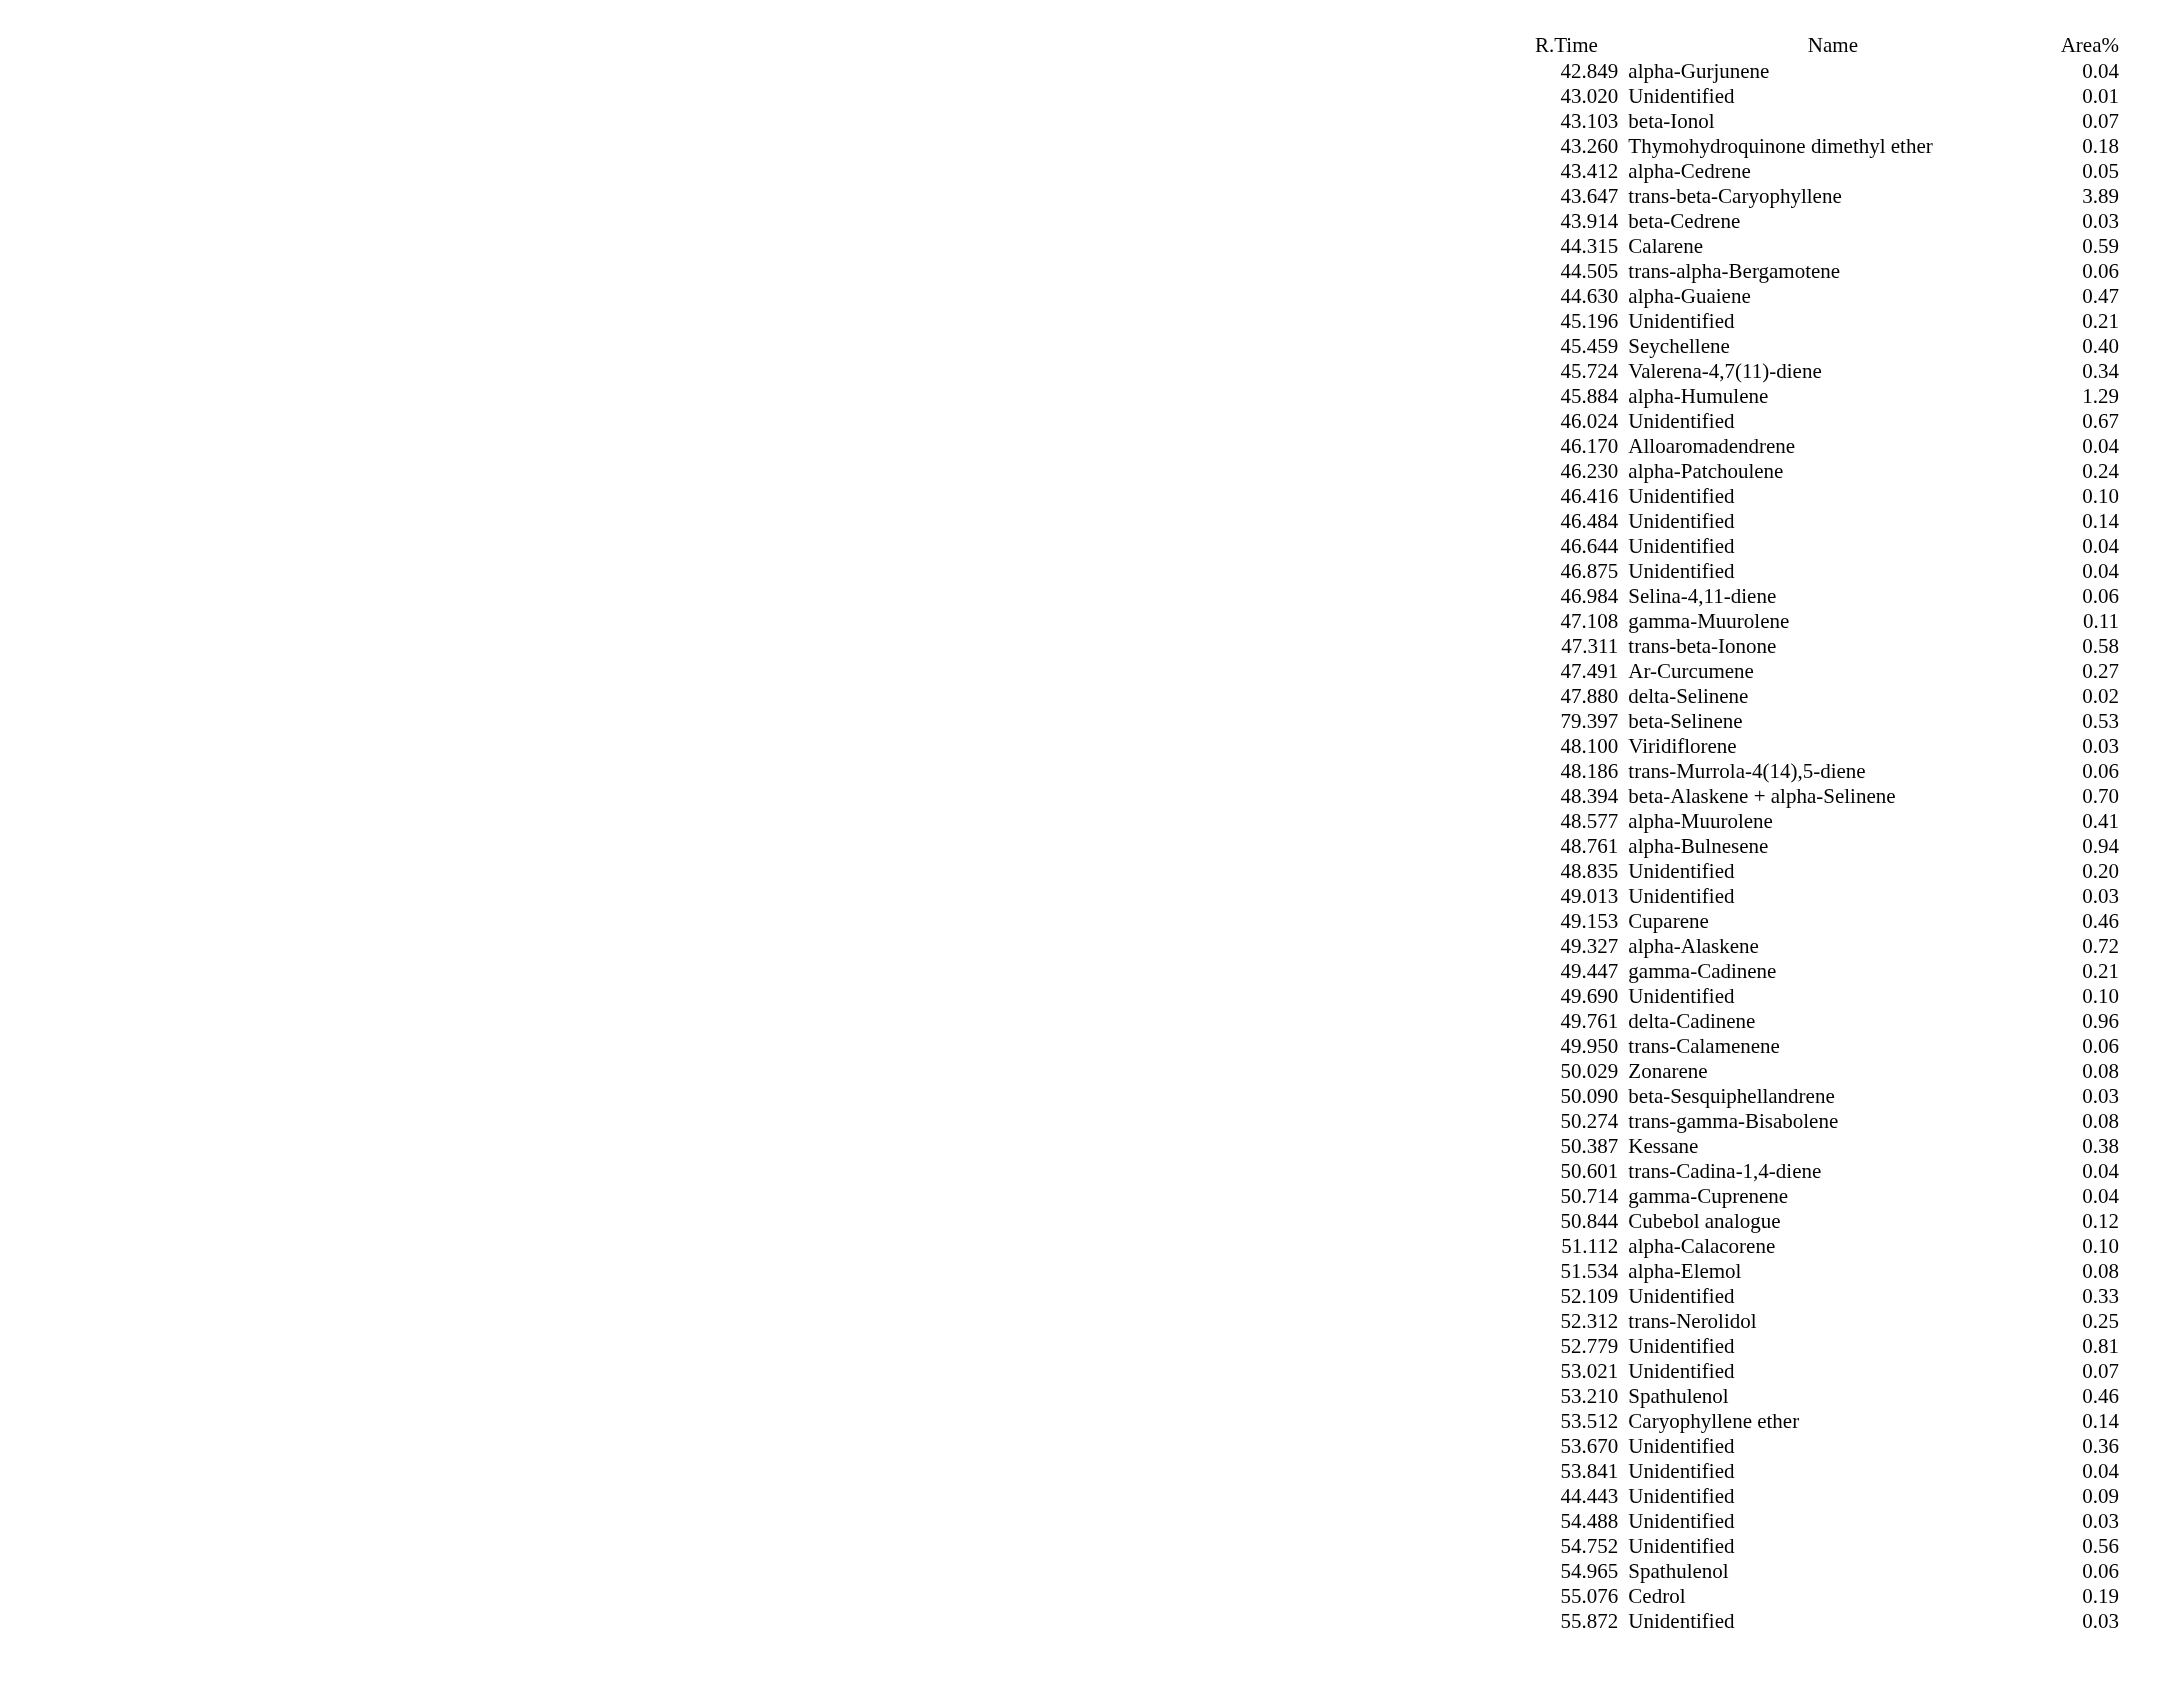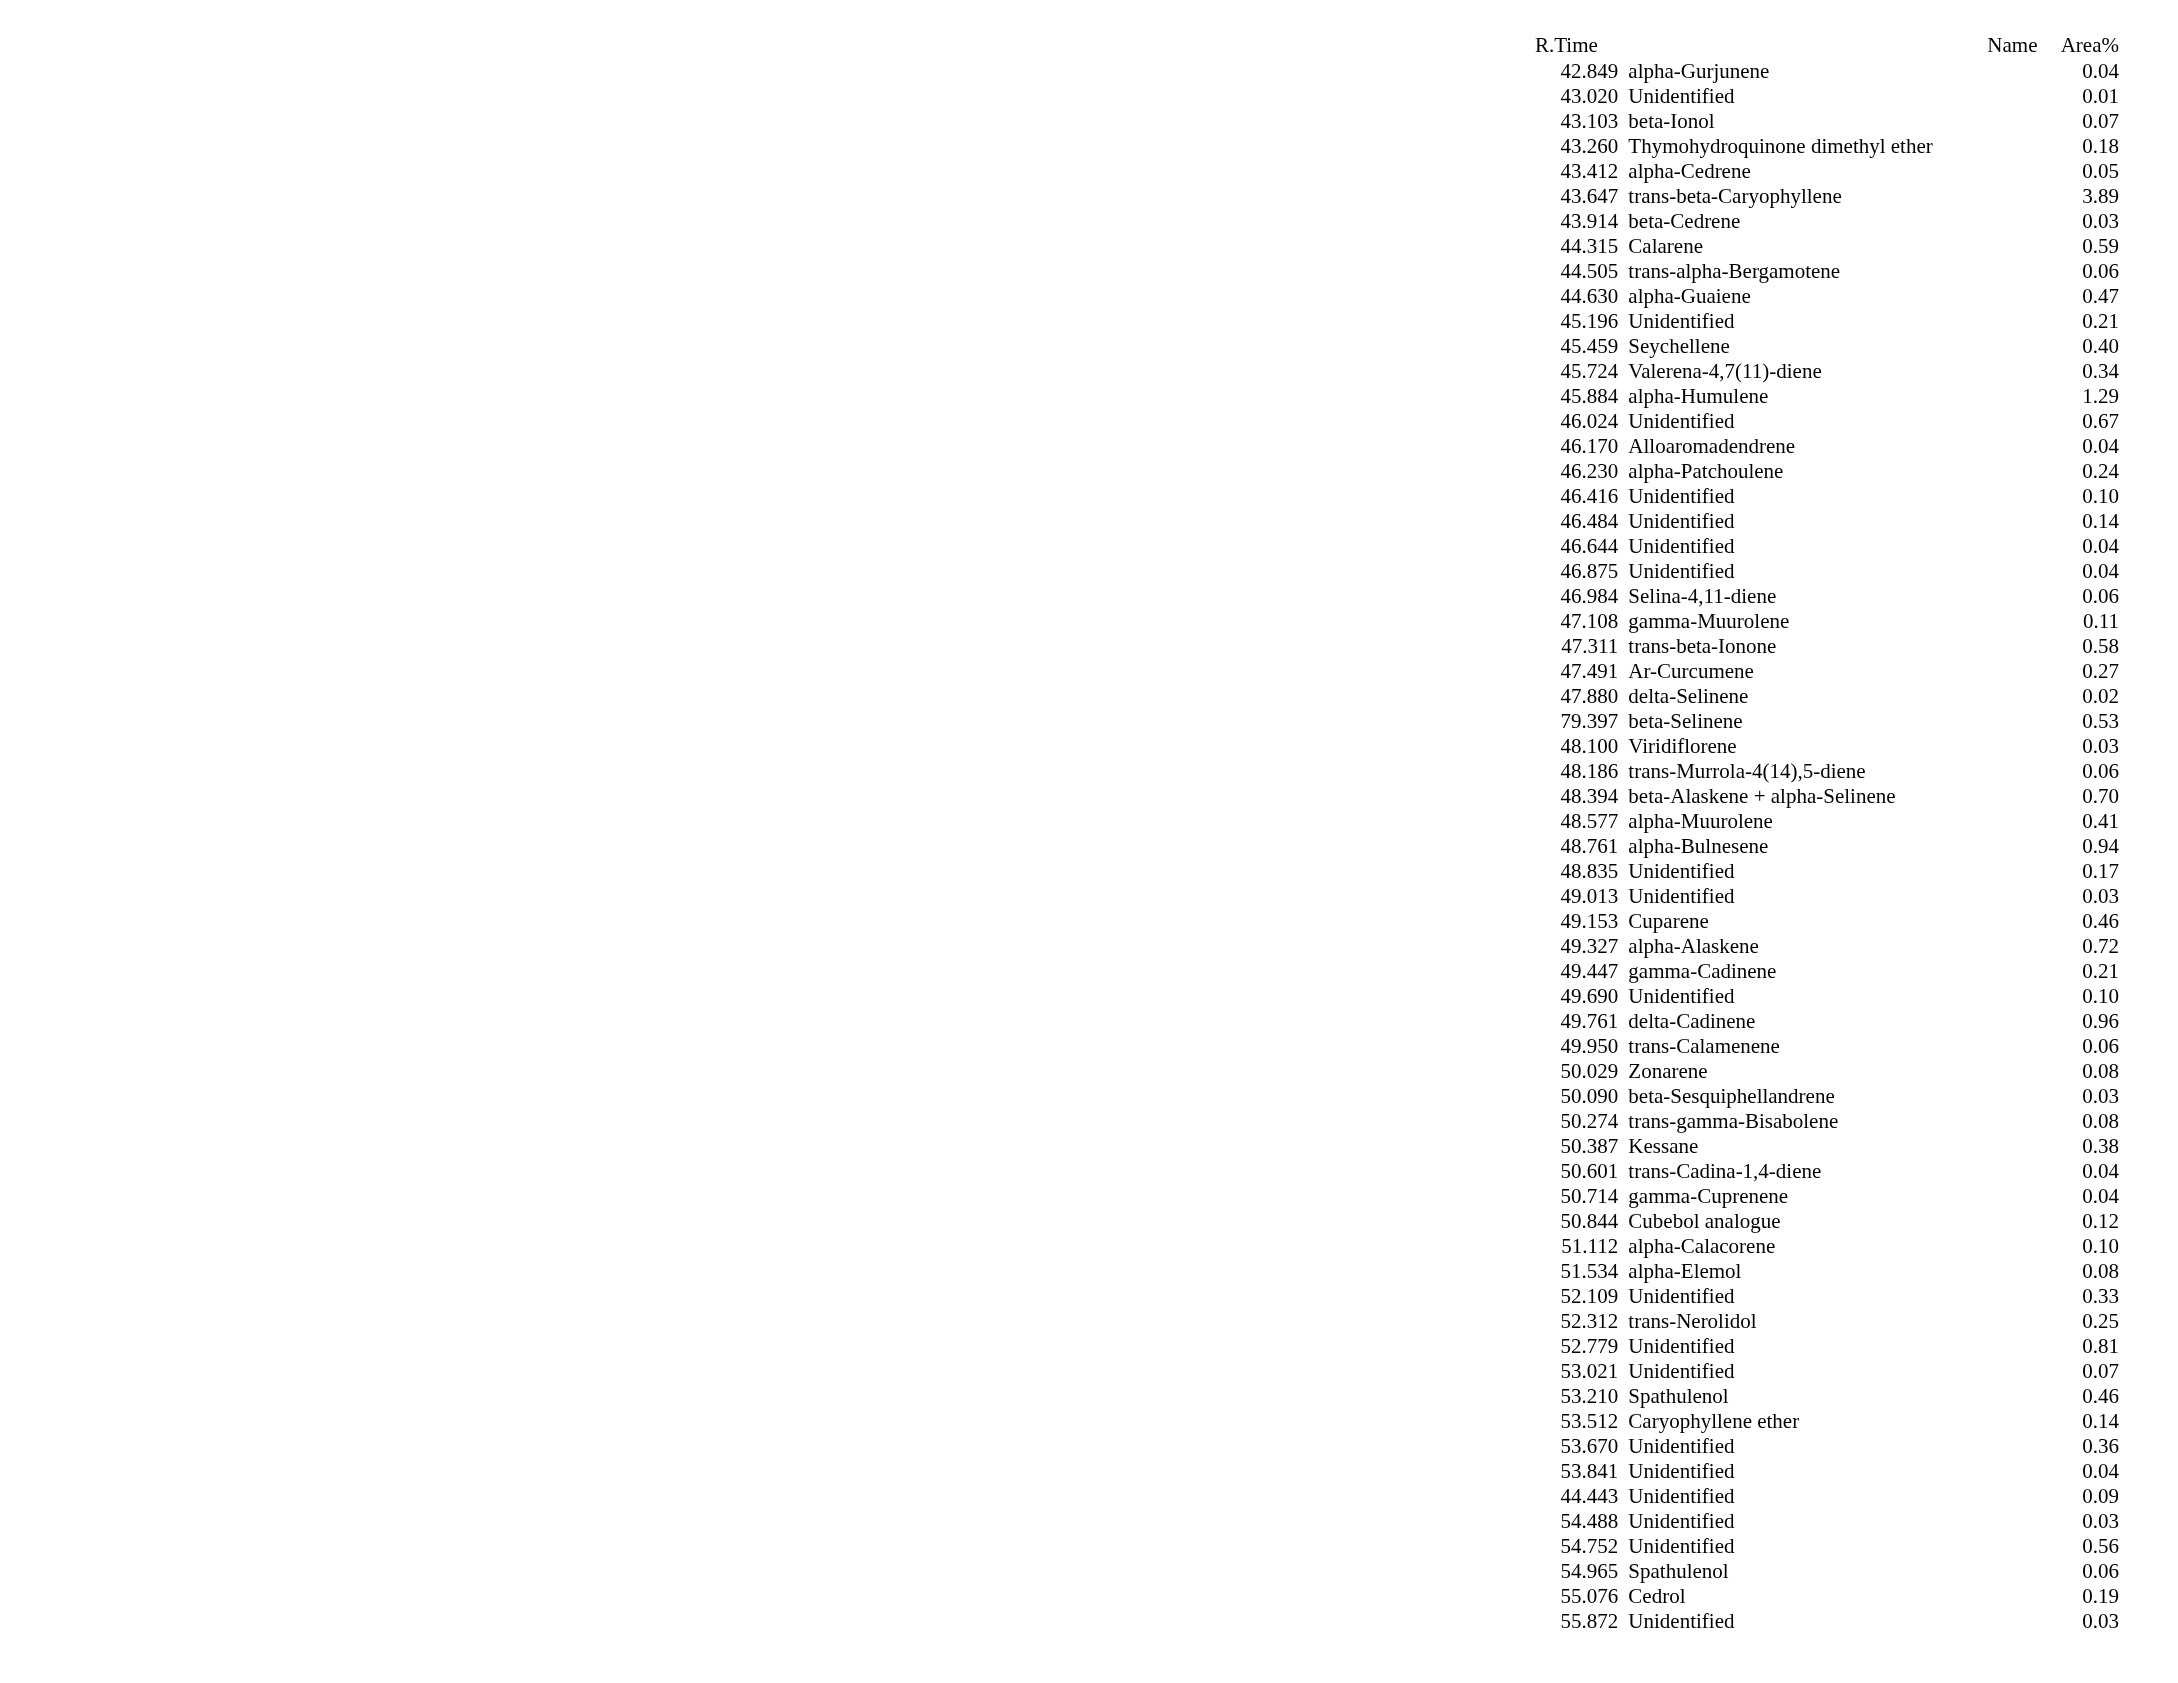--- a/index.html
+++ b/index.html
@@ -53,21 +53,21 @@
   }
   .col-area {
     width: 83px;
     text-align: right;
   }
   thead th.col-rt {
     text-align: left;
     padding-right: 0 !important;
   }
   thead th.col-name {
-    text-align: right;
+    text-align: center;
   }
   thead th.col-area {
   }
   tbody td {
     height: 25px;
   }
   thead th {
     height: 26px;
   }
 </style>
@@ -241,21 +241,21 @@
             <td class="col-area">0.41</td>
           </tr>
           <tr>
             <td class="col-rt">48.761</td>
             <td class="col-name">alpha-Bulnesene</td>
             <td class="col-area">0.94</td>
           </tr>
           <tr>
             <td class="col-rt">48.835</td>
             <td class="col-name">Unidentified</td>
-            <td class="col-area">0.17</td>
+            <td class="col-area">0.20</td>
           </tr>
           <tr>
             <td class="col-rt">49.013</td>
             <td class="col-name">Unidentified</td>
             <td class="col-area">0.03</td>
           </tr>
           <tr>
             <td class="col-rt">49.153</td>
             <td class="col-name">Cuparene</td>
             <td class="col-area">0.46</td>

